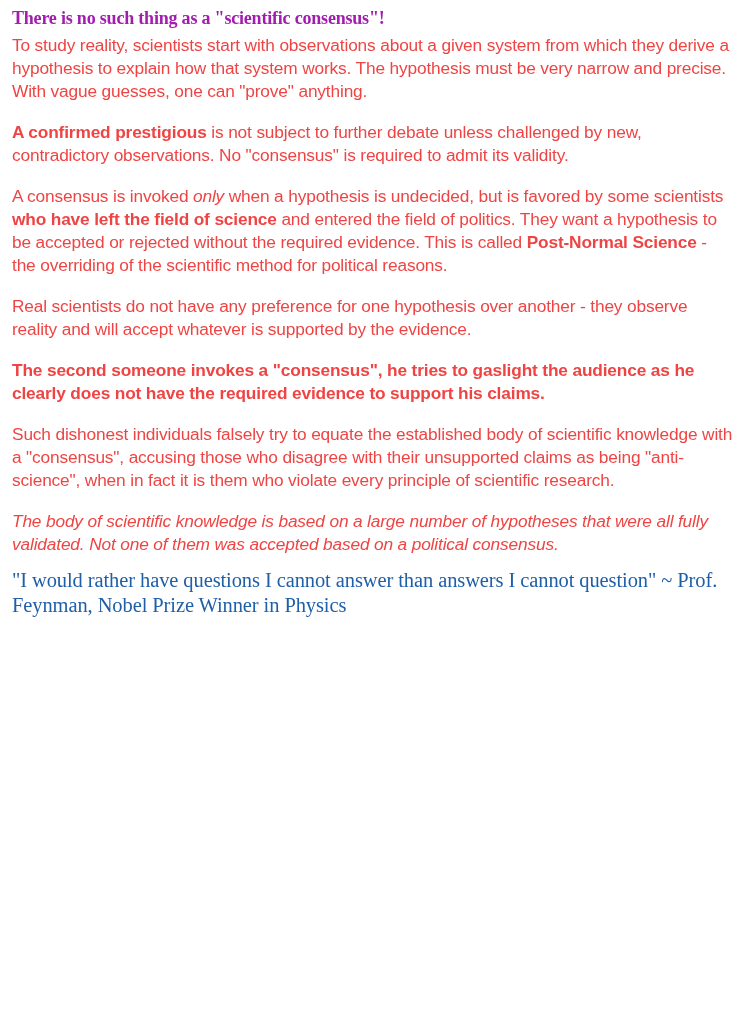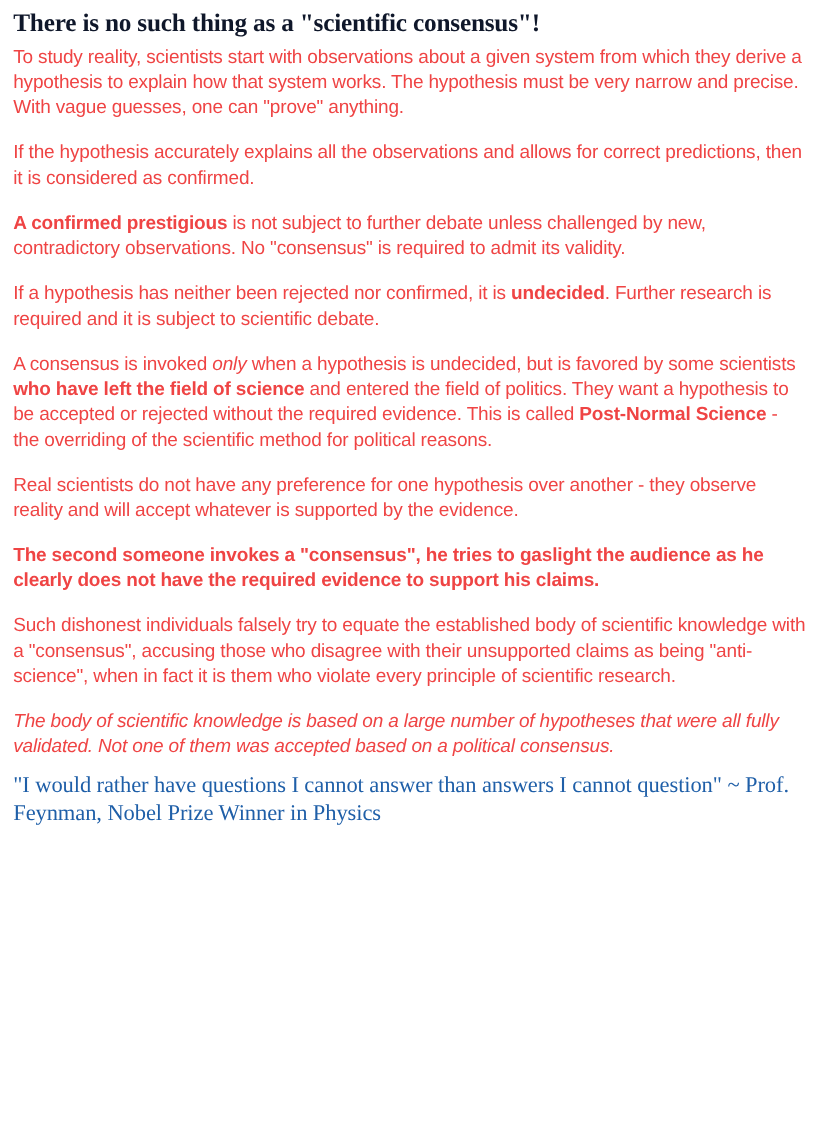--- a/index.html
+++ b/index.html
@@ -15,23 +15,23 @@
   }
   .page {
     width: 747px;
     min-height: 1024px;
     box-sizing: border-box;
     padding: 8px 12px 6px 12px;
     background: #ffffff;
     position: relative;
   }
   .title {
-    color: #0f172a;
+    color: #a21caf;
     font-weight: bold;
-    font-size: 23px;
+    font-size: 18px;
     line-height: 1.12;
     letter-spacing: -0.2px;
     margin: 0 0 6px 0;
     font-family: "Liberation Serif", serif;
     white-space: nowrap;
   }
   p.para {
     margin: 0 0 18px 0;
     font-size: 17.3px;
     line-height: 1.33;
@@ -61,23 +61,21 @@
 </style>
 </head>
 <body>
 
 <div class="page">
 
   <h1 class="title">There is no such thing as a "scientific consensus"!</h1>
 
   <div id="body-text">
       <p class="para"><span>To study reality, scientists start with observations about a given system from which they derive a hypothesis to explain how that system works. The hypothesis must be very narrow and precise. With vague guesses, one can "prove" anything.</span></p>
-      <p class="para"><span>If the hypothesis accurately explains all the observations and allows for correct predictions, then it is considered as confirmed.</span></p>
       <p class="para"><span class="b">A confirmed prestigious</span><span> is not subject to further debate unless challenged by new, contradictory observations. No "consensus" is required to admit its validity.</span></p>
-      <p class="para"><span>If a hypothesis has neither been rejected nor confirmed, it is </span><span class="b">undecided</span><span>. Further research is required and it is subject to scientific debate.</span></p>
       <p class="para"><span>A consensus is invoked </span><span class="i">only</span><span> when a hypothesis is undecided, but is favored by some scientists </span><span class="b">who have left the field of science</span><span> and entered the field of politics. They want a  hypothesis to be accepted or rejected without the required evidence. This is called </span><span class="b">Post-Normal Science</span><span> - the overriding of the scientific method for political reasons.</span></p>
       <p class="para"><span>Real scientists do not have any preference for one hypothesis over another - they observe reality and will accept whatever is supported by the evidence.</span></p>
       <p class="para red"><span>The second someone invokes a "consensus", he tries to gaslight the audience as he clearly does not have the required evidence to support his claims.</span></p>
       <p class="para"><span>Such dishonest individuals falsely try to equate the established body of scientific knowledge with a "consensus", accusing those who disagree with their unsupported claims as being "anti-science", when in fact it is them who violate every principle of scientific research.</span></p>
       <p class="para italicpara"><span class="i">The body of scientific knowledge is based on a large number of hypotheses that were all fully validated. Not one of them was accepted based on a political consensus.</span></p>
     </div>
 
   <p class="quote">"I would rather have questions I cannot answer than answers I cannot question" ~ Prof. Feynman, Nobel Prize Winner in Physics</p>
 
 </div>

